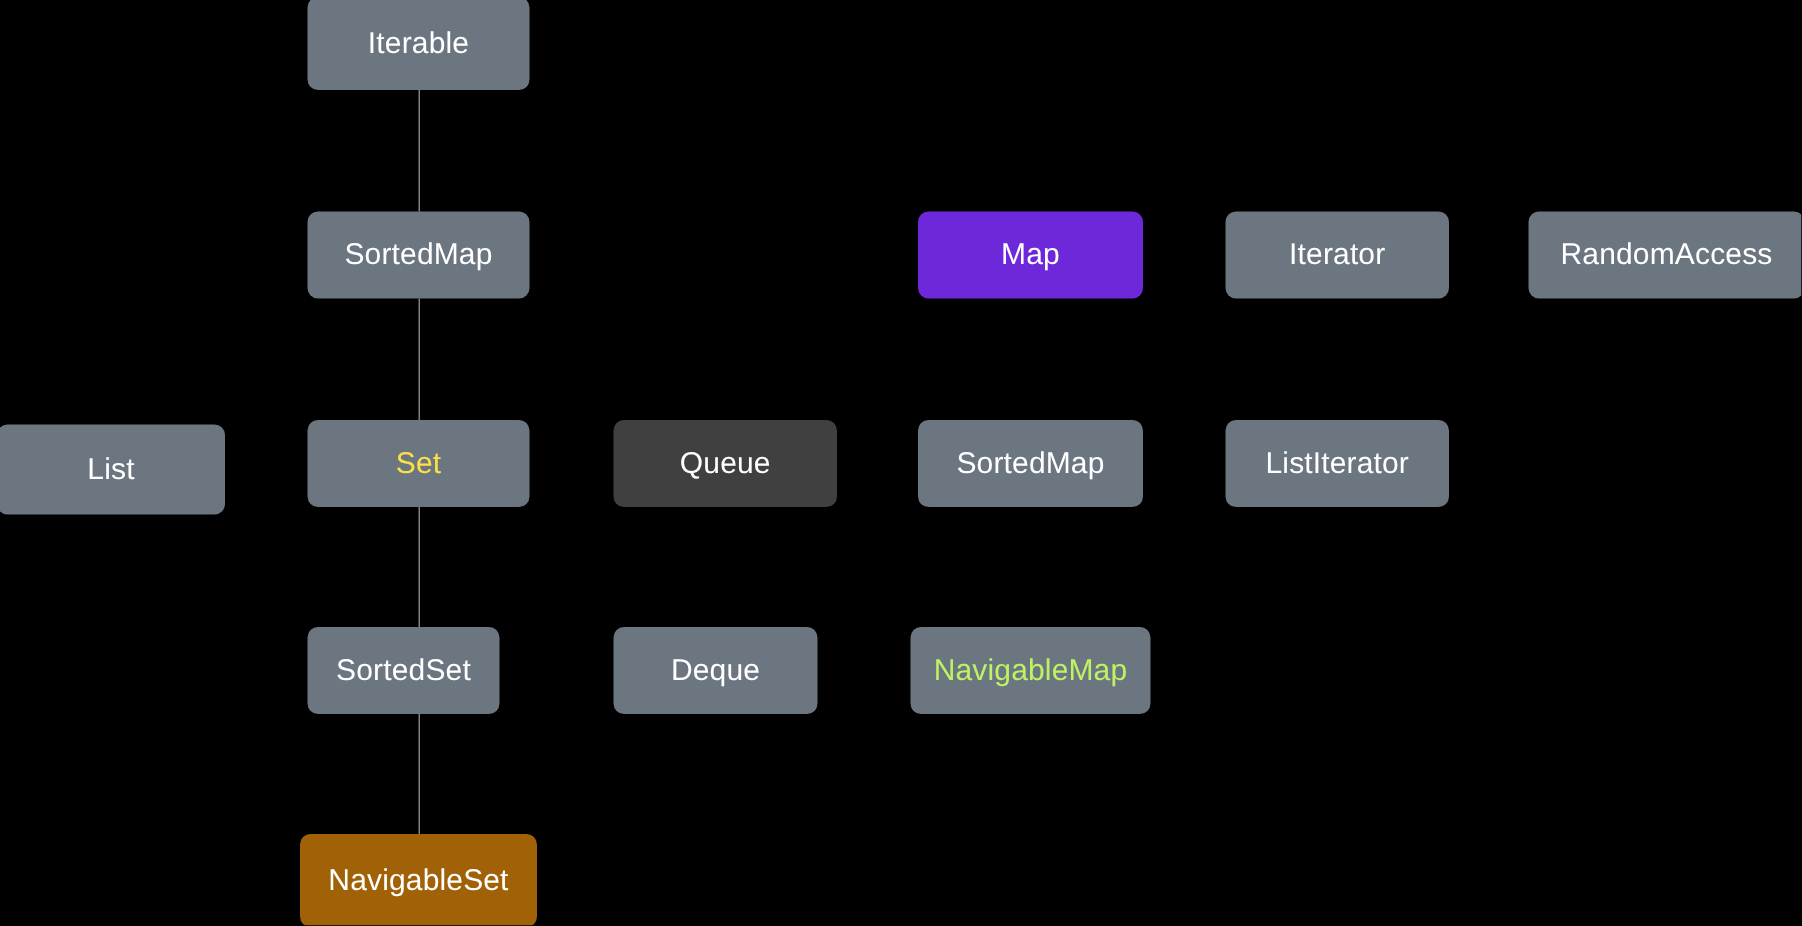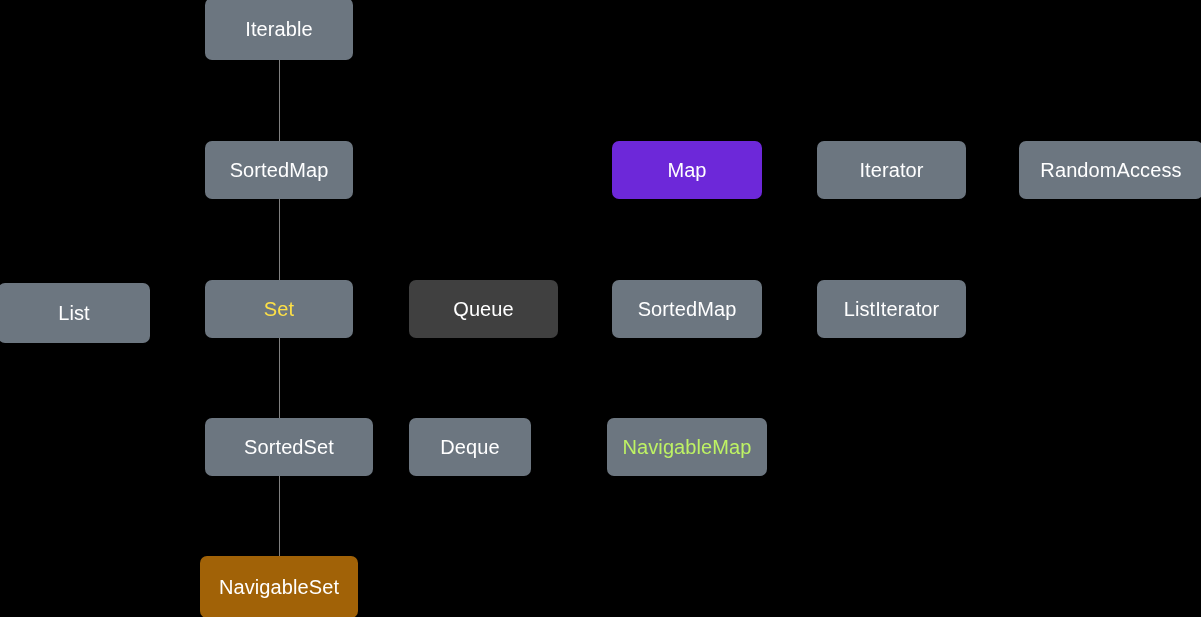--- a/index.html
+++ b/index.html
@@ -72,24 +72,24 @@
     </div>
     <div class="node" style="left: 409px; top: 280px; width: 149px; height: 58px; background: #404040; color: rgb(255, 255, 255);">
       <span>Queue</span>
     </div>
     <div class="node" style="left: 612px; top: 280px; width: 150px; height: 58px; background: rgb(108, 118, 128); color: rgb(255, 255, 255);">
       <span>SortedMap</span>
     </div>
     <div class="node" style="left: 817px; top: 280px; width: 149px; height: 58px; background: rgb(108, 118, 128); color: rgb(255, 255, 255);">
       <span>ListIterator</span>
     </div>
-    <div class="node" style="left: 205px; top: 418px; width: 168px; height: 58px; background: rgb(108, 118, 128); color: rgb(255, 255, 255);">
+    <div class="node" style="left: 205px; top: 418px; width: 128px; height: 58px; background: rgb(108, 118, 128); color: rgb(255, 255, 255);">
       <span>SortedSet</span>
     </div>
-    <div class="node" style="left: 409px; top: 418px; width: 122px; height: 58px; background: rgb(108, 118, 128); color: rgb(255, 255, 255);">
+    <div class="node" style="left: 409px; top: 418px; width: 136px; height: 58px; background: rgb(108, 118, 128); color: rgb(255, 255, 255);">
       <span>Deque</span>
     </div>
     <div class="node" style="left: 607px; top: 418px; width: 160px; height: 58px; background: rgb(108, 118, 128); color: #bef264; text-align: right;">
       <span>NavigableMap</span>
     </div>
     <div class="node" style="left: 200px; top: 556px; width: 158px; height: 62px; background: #a16207; color: rgb(255, 255, 255);">
       <span>NavigableSet</span>
     </div>
   </div>
 

